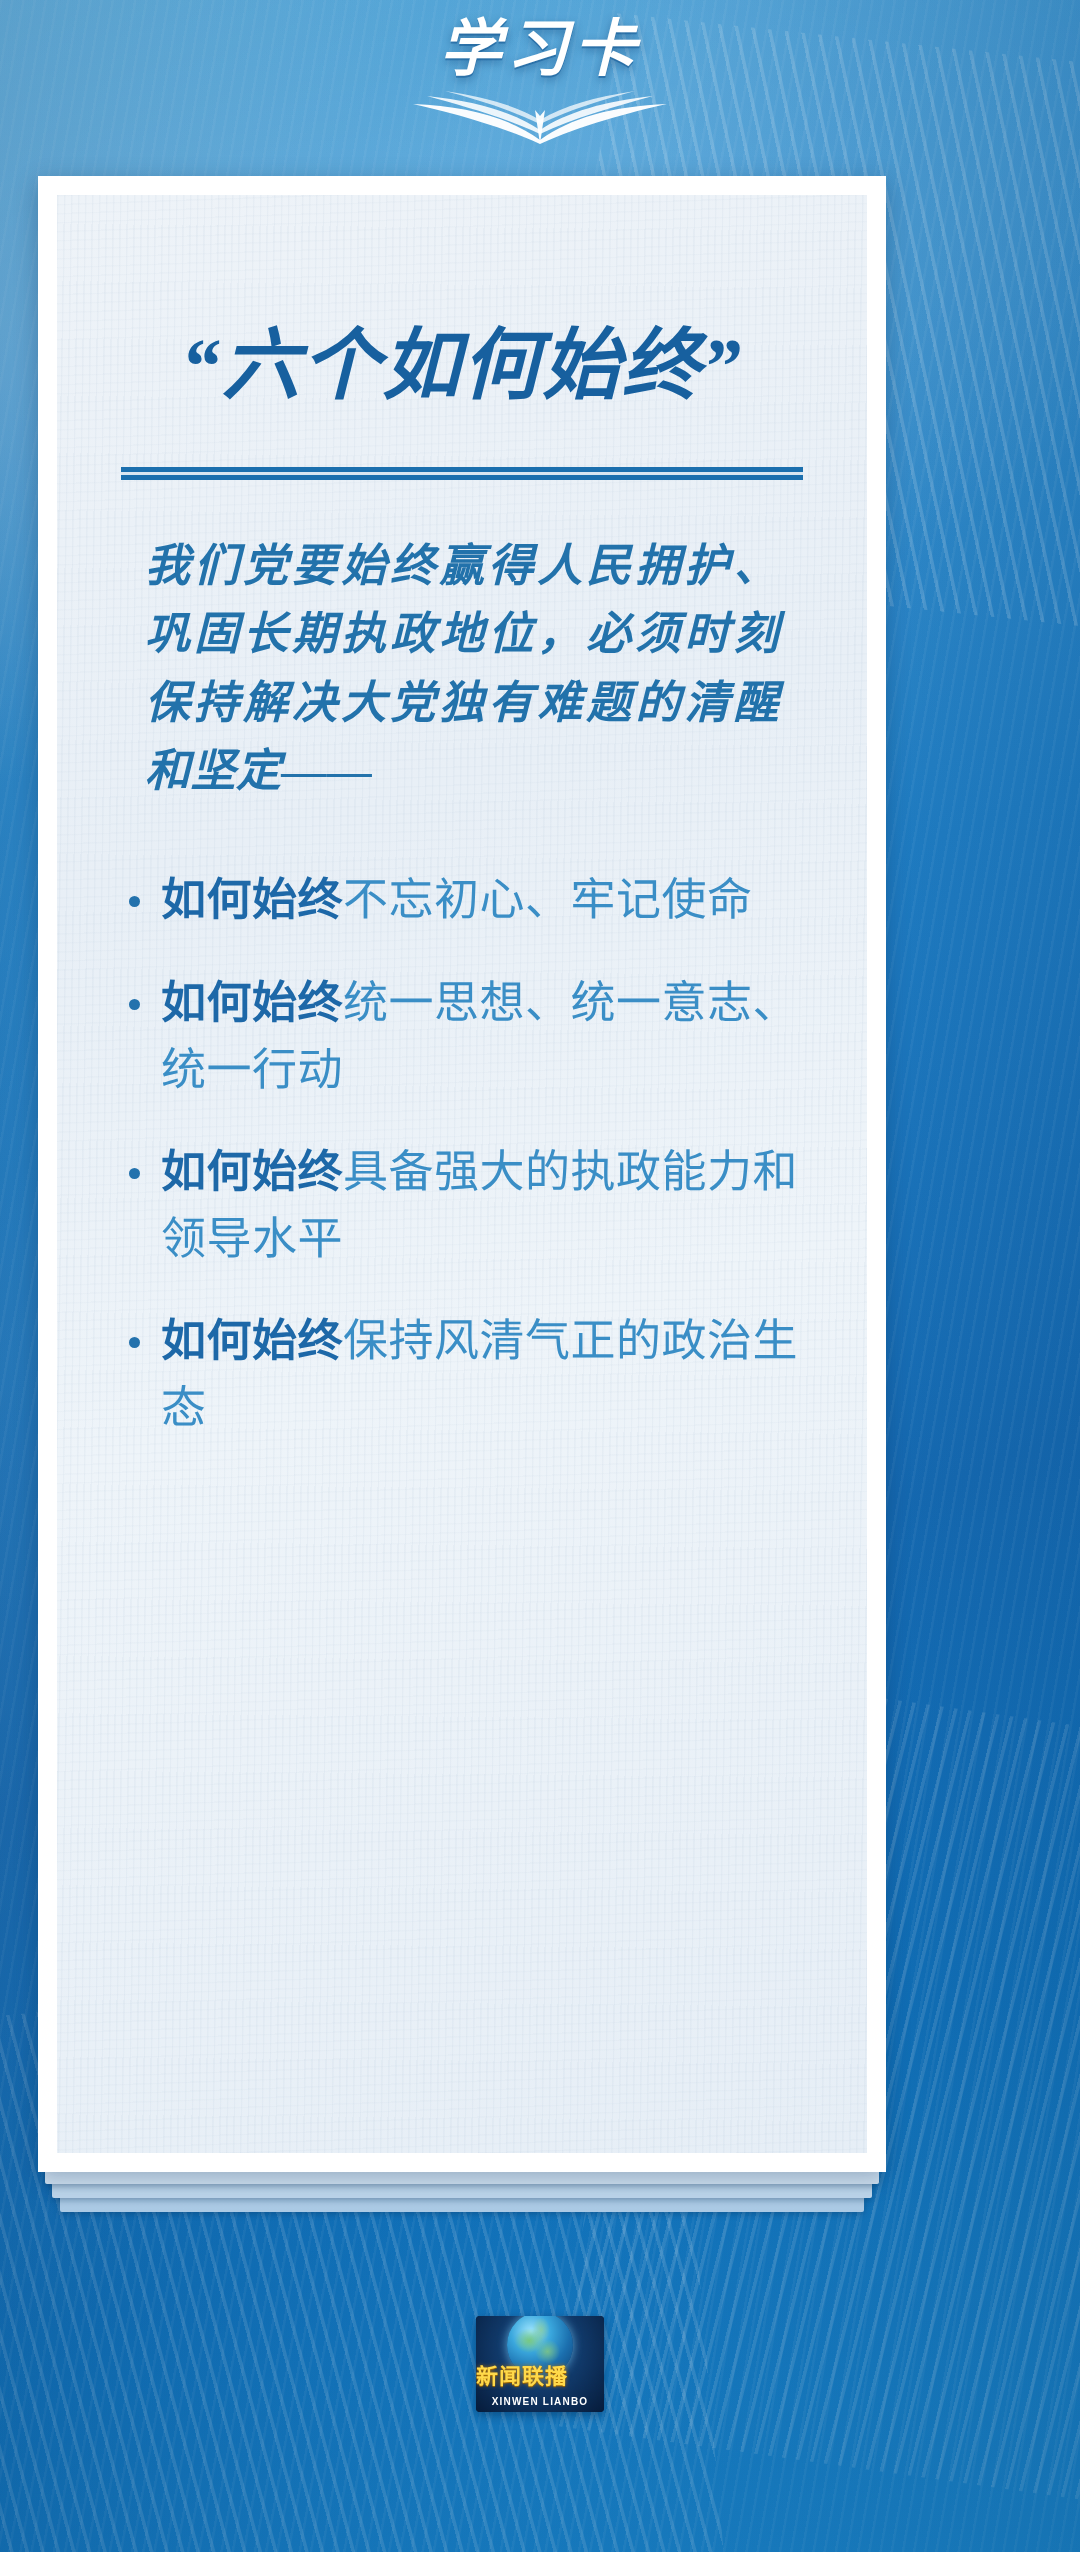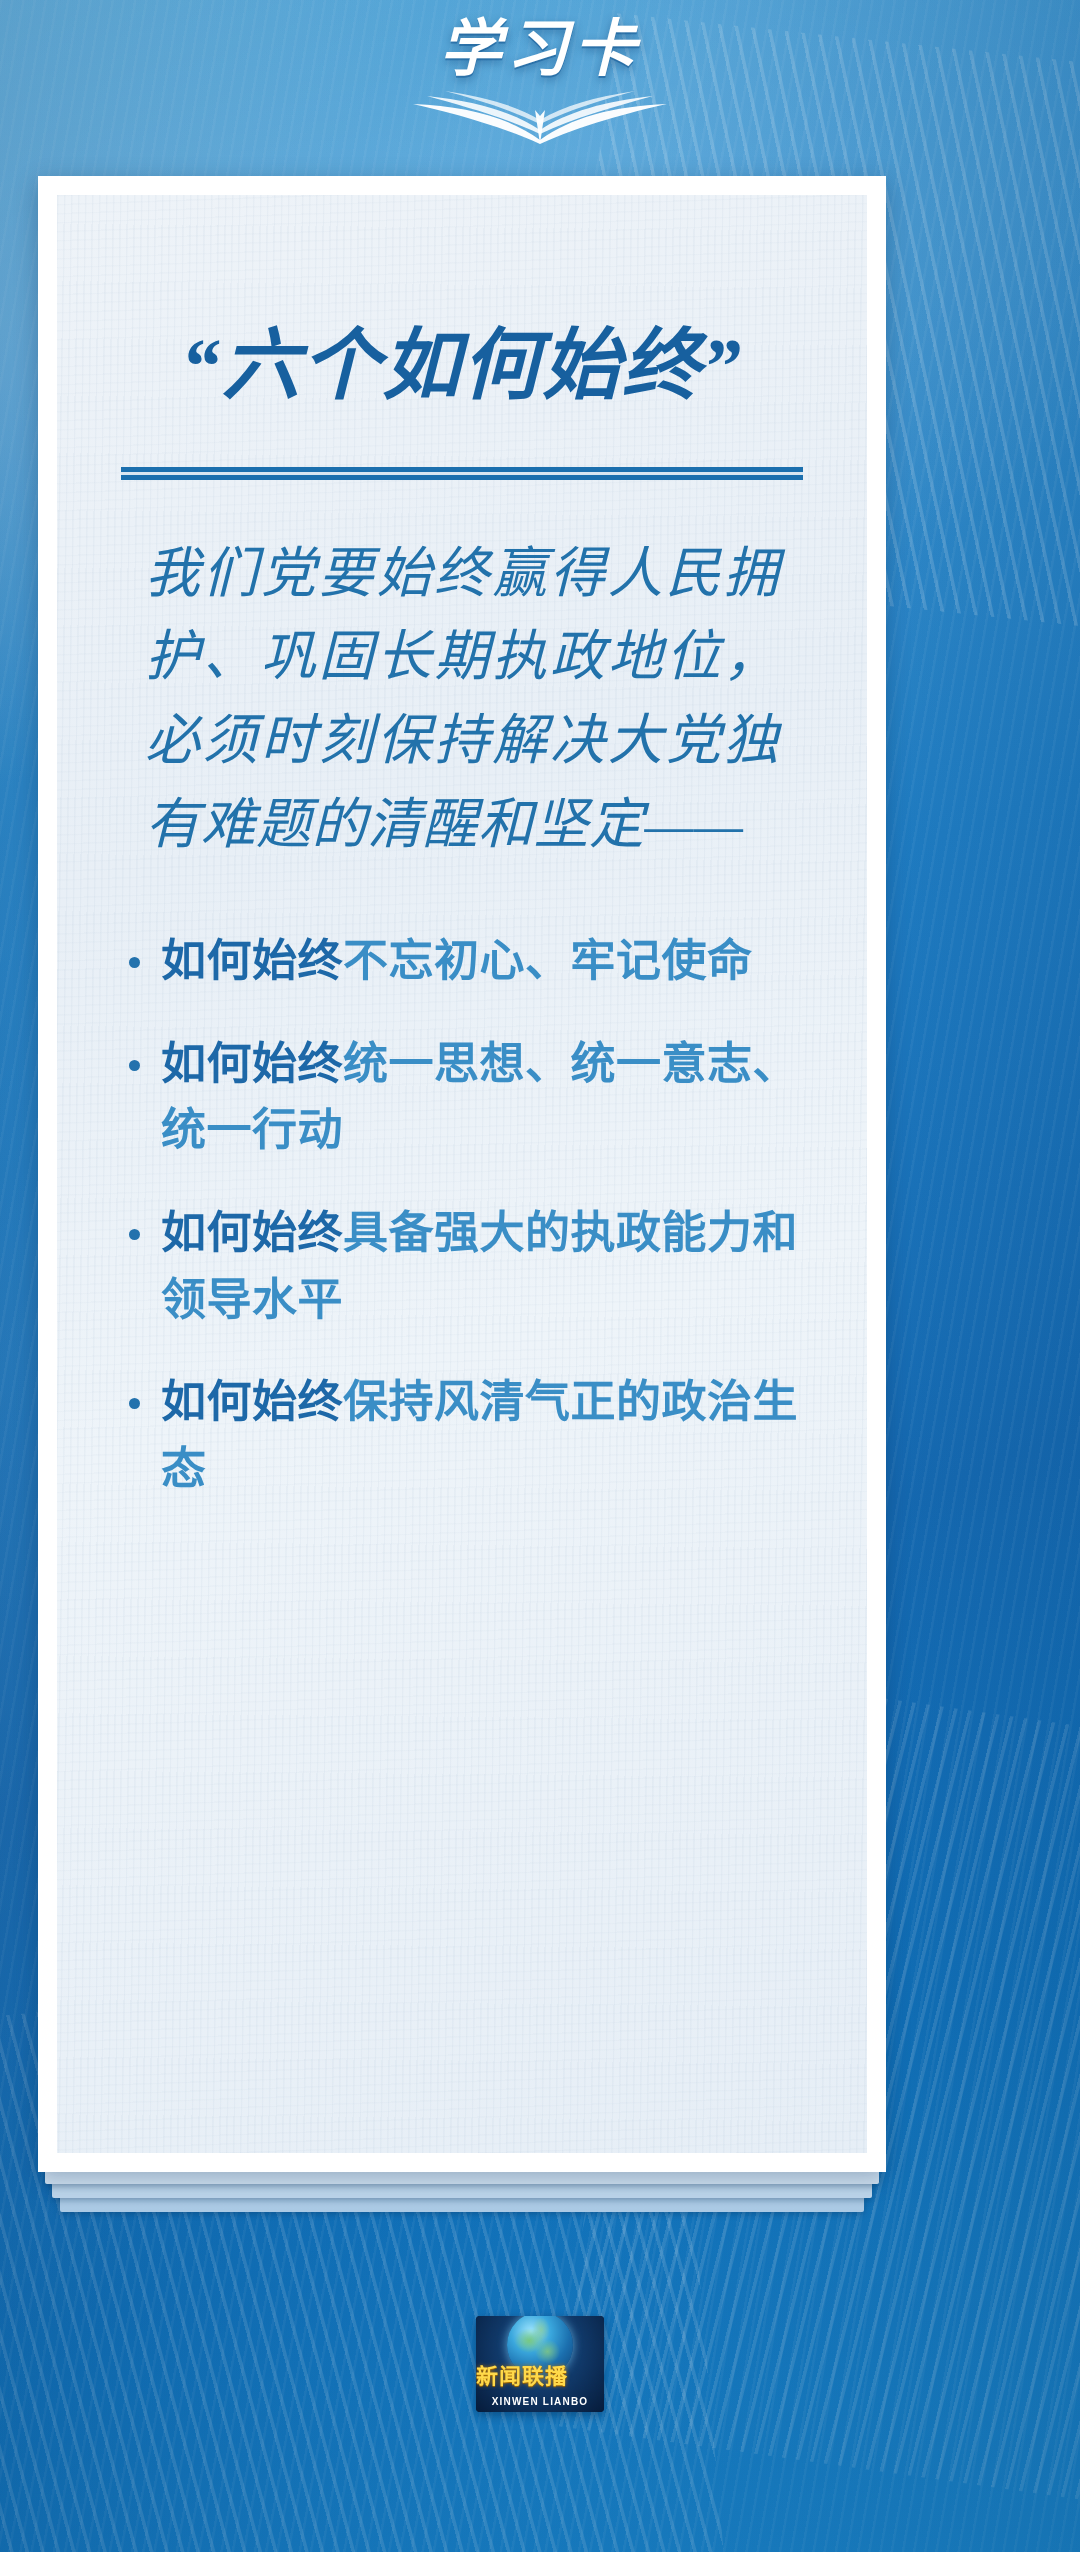--- a/index.html
+++ b/index.html
@@ -185,23 +185,23 @@
     background:
       linear-gradient(180deg,
         #1b6fae 0%, #1b6fae 40%,
         #d9e6f1 40%, #d9e6f1 58%,
         #1b6fae 58%, #1b6fae 100%);
   }
   #intro {
     margin-top: 52px;
     padding: 0 26px;
     font-family: "Liberation Serif", "DejaVu Serif", serif;
-    font-size: 55px;
+    font-size: 45px;
     font-style: italic;
-    font-weight: 400;
+    font-weight: 700;
     line-height: 1.52;
     color: #2272ab;
     text-align: justify;
     text-align-last: left;
     letter-spacing: 0.5px;
   }
 
   #bullets {
     margin-top: 62px;
     list-style: none;
@@ -227,21 +227,21 @@
     height: 11px;
     border-radius: 50%;
     background: #2372ad;
   }
   .bullet .lead {
     color: #1d68a8;
     font-weight: 700;
   }
   .bullet .rest {
     color: #3a8ec6;
-    font-weight: 700;
+    font-weight: 400;
     text-align: center;
   }
 
   #source {
     margin-top: 86px;
     padding: 0 10px 0 60px;
     text-align: right;
     font-size: 35px;
     line-height: 1.6;
     color: #44708f;

